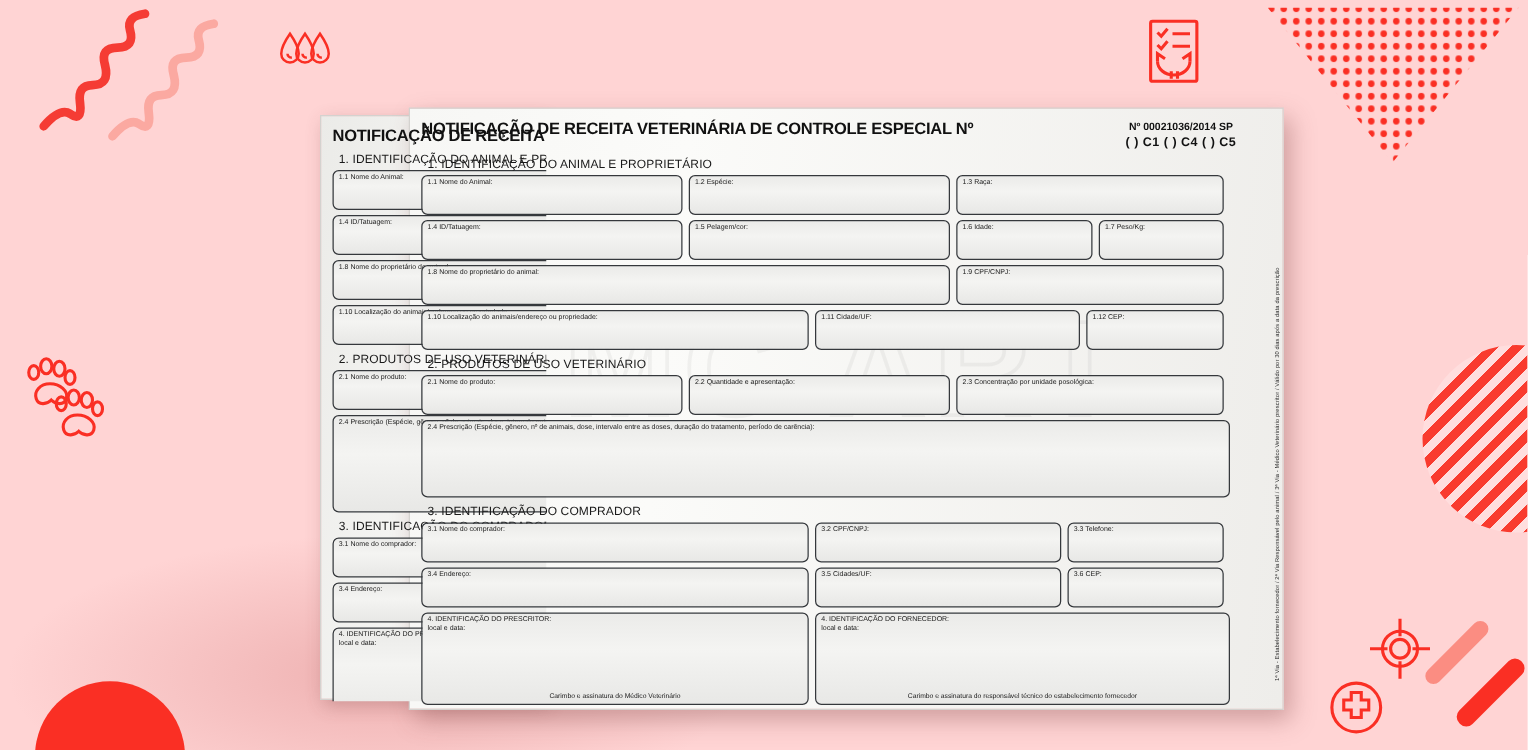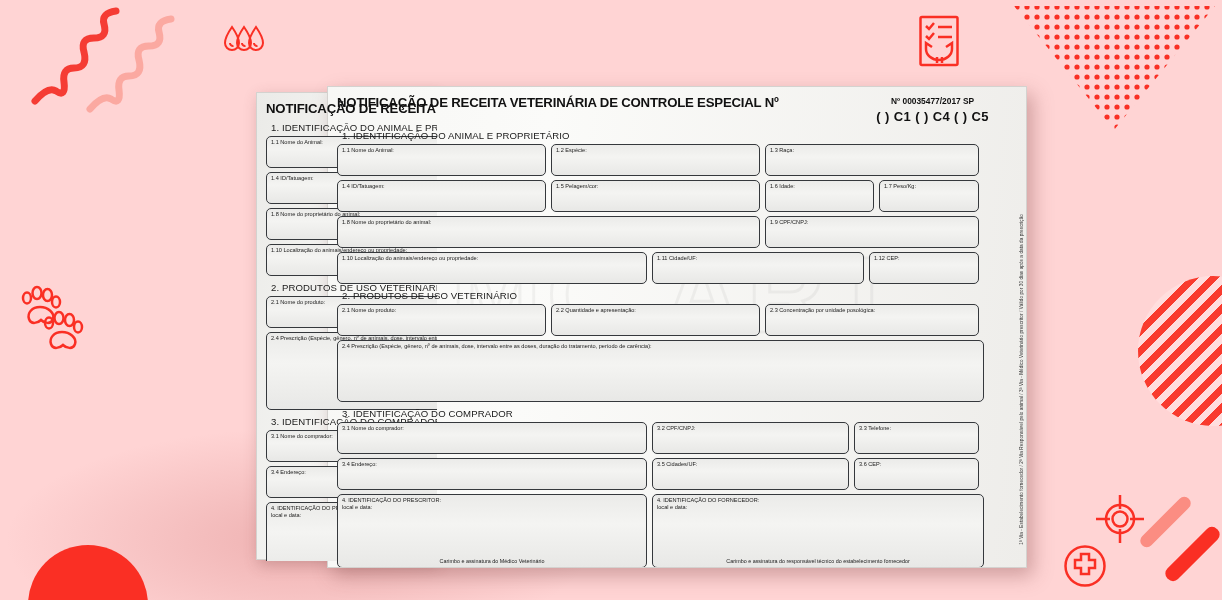--- a/index.html
+++ b/index.html
@@ -101,21 +101,21 @@
   .form-head {
     display: flex; align-items: flex-start; justify-content: space-between;
   }
   .form-title {
     font-size: 13.2px; font-weight: bold; color: #111;
     letter-spacing: -.2px; white-space: nowrap;
   }
   .form-serial { text-align: center; padding-top: 1px; }
   .serial-no { font-size: 8.4px; font-weight: bold; color: #111;
                white-space: nowrap; }
-  .serial-cats { font-size: 13px; font-weight: bold; color: #111;
+  .serial-cats { font-size: 10px; font-weight: bold; color: #111;
                  margin-top: 3px; white-space: nowrap; letter-spacing: .4px; }
 
   .sec-title {
     font-size: 9.6px; color: #1a1a1a; margin: 6px 0 3px 5px;
     letter-spacing: .1px;
   }
 
   .row { display: flex; gap: 5px; margin-bottom: 4px; }
 
   .fld {
@@ -303,21 +303,21 @@
       <div class="wm-bot">GRÁFICA</div>
     </div>
 
     <div class="side-text">1ª Via - Estabelecimento fornecedor / 2ª Via Responsável pelo animal / 3ª Via - Médico Veterinário prescritor / Válido por 30 dias após a data da prescrição</div>
 
     <div class="form-inner">
 
       <div class="form-head">
         <div class="form-title">NOTIFICAÇÃO DE RECEITA VETERINÁRIA DE CONTROLE ESPECIAL  Nº</div>
         <div class="form-serial">
-          <div class="serial-no">Nº 00035477/2017 SP</div>
+          <div class="serial-no">Nº 00021036/2014 SP</div>
           <div class="serial-cats">(   ) C1   (   ) C4   (   ) C5</div>
         </div>
       </div>
 
       <div class="sec-title">1. IDENTIFICAÇÃO DO ANIMAL E PROPRIETÁRIO</div>
 
       <div class="row">
         <div class="fld h-sm" style="width:209px">
           <span class="lbl">1.1 Nome do Animal:</span>
           </div>

